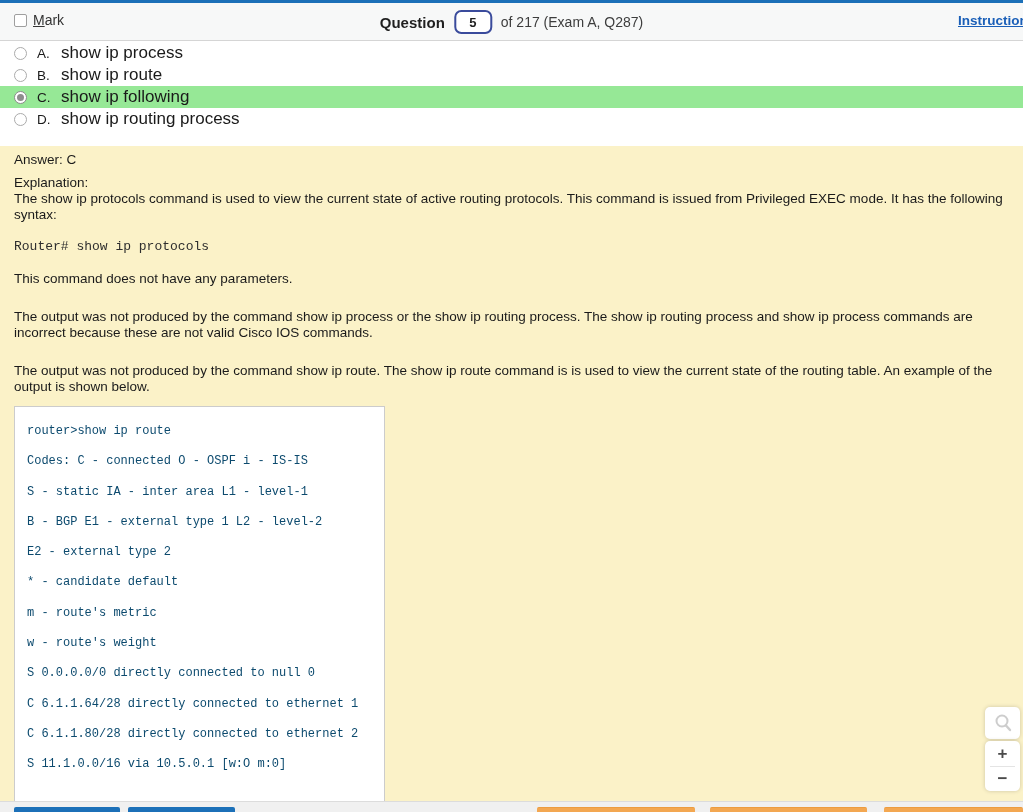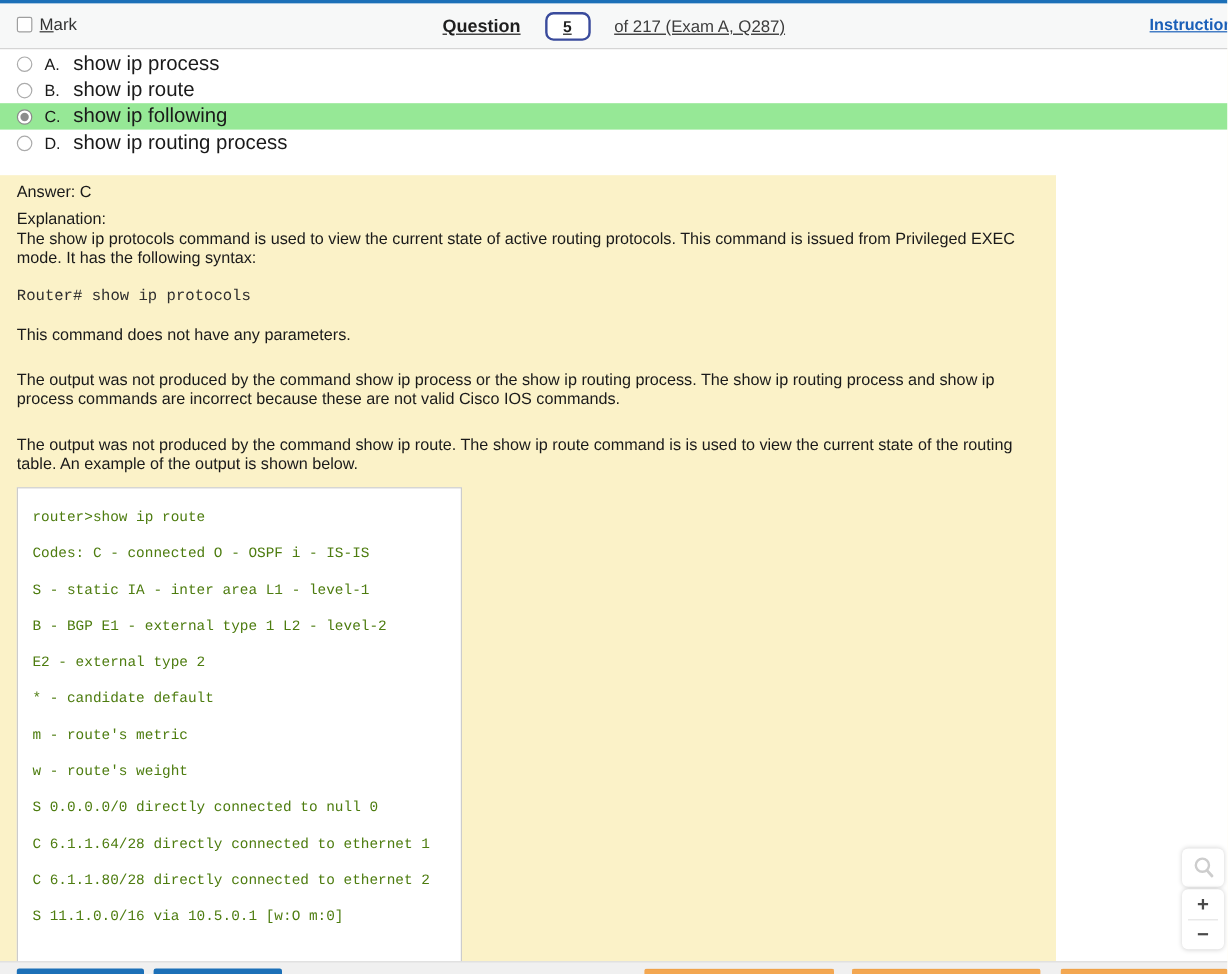--- a/index.html
+++ b/index.html
@@ -11,51 +11,51 @@
   .topline { position:absolute; top:0; left:0; width:1023px; height:3px; background:#1C70B8; }
 
   
   .header { position:absolute; top:3px; left:0; width:1023px; height:38px;
             background:#f7f8f8; border-bottom:1px solid #d5d5d5; overflow:hidden; }
   .mark-group { position:absolute; left:14px; top:9px; display:flex; align-items:center; gap:6px; cursor:default; }
   .checkbox { width:13px; height:13px; background:#fff; border:1px solid #9f9f9f; border-radius:2px; display:inline-block; }
   .mark-label { font-size:14px; color:#333; }
   .mark-label .u { text-decoration:underline; }
   .qcenter { position:absolute; left:50%; top:0; height:38px; transform:translateX(-50%);
-             display:flex; align-items:center; gap:20px; white-space:nowrap;text-decoration:underline; }
+             display:flex; align-items:center; gap:9px; white-space:nowrap; }
   .qlabel { font-size:15px; font-weight:bold; color:#1f1f1f; }
   .qnum-box { display:inline-flex; align-items:center; justify-content:center;
               min-width:38px; height:24px; background:#fff; border:2px solid #3A4B9C;
               border-radius:7px; font-size:13px; font-weight:bold; color:#1f1f1f; }
   .qmeta { font-size:14px; color:#3d3d3d; }
   .instructions { position:absolute; left:958px; top:10px; font-size:13.5px; font-weight:bold;
                   color:#1A5FB8; text-decoration:underline; white-space:nowrap; cursor:pointer; }
 
   
   .options { position:absolute; top:42px; left:0; width:1023px; }
   .option { position:relative; height:22px; display:flex; align-items:center; padding-left:14px; }
   .option.selected { background:#96E896; }
   .radio { width:13px; height:13px; border-radius:50%; background:#fff; border:1px solid #ababab;
            display:inline-flex; align-items:center; justify-content:center; flex:0 0 auto; }
   .option.selected .radio { border-color:#8a8a8a; }
   .option.selected .radio::after { content:""; width:7px; height:7px; border-radius:50%; background:#8d8d8d; }
   .letter { width:24px; margin-left:10px; font-size:13.5px; color:#1a1a1a; }
   .otext { font-size:17px; color:#1a1a1a; }
 
   
-  .expl { position:absolute; top:146px; left:0; width:880px; height:656px;
+  .expl { position:absolute; top:146px; left:0; width:1023px; height:656px;
           background:#FBF2C8; padding:5px 14px 0 14px; font-size:13.5px; line-height:16px; }
   .answer-line { margin-top:1px; }
   .expl-label { margin-top:7px; }
   .para { max-width:1000px; }
   .cmd { font-family:"Liberation Mono", monospace; font-size:13px; color:#2e2e2e; margin:16px 0 16px 0; }
   .p-gap { margin-top:22px; }
   .codeblock { margin-top:11px; width:371px; height:420px; background:#ffffff;
                border:1px solid #cccccc; padding:9px 12px; overflow:hidden; }
-  .codeblock .cline { font-family:"Liberation Mono", monospace; font-size:12px; color:#4d7c0f;
+  .codeblock .cline { font-family:"Liberation Mono", monospace; font-size:12px; color:#0c4a6e;
                       line-height:30.3px; white-space:pre; }
 
   
   .zoombox-mag { position:absolute; left:985px; top:707px; width:35px; height:32px; background:#fff;
                  border-radius:5px; box-shadow:0 0 4px rgba(0,0,0,.18);
                  display:flex; align-items:center; justify-content:center; z-index:6; cursor:pointer; }
   .zoombox-steps { position:absolute; left:985px; top:741px; width:35px; height:50px; background:#fff;
                    border-radius:5px; box-shadow:0 0 4px rgba(0,0,0,.18); z-index:6;
                    display:flex; flex-direction:column; }
   .zstep { flex:1; display:flex; align-items:center; justify-content:center;

